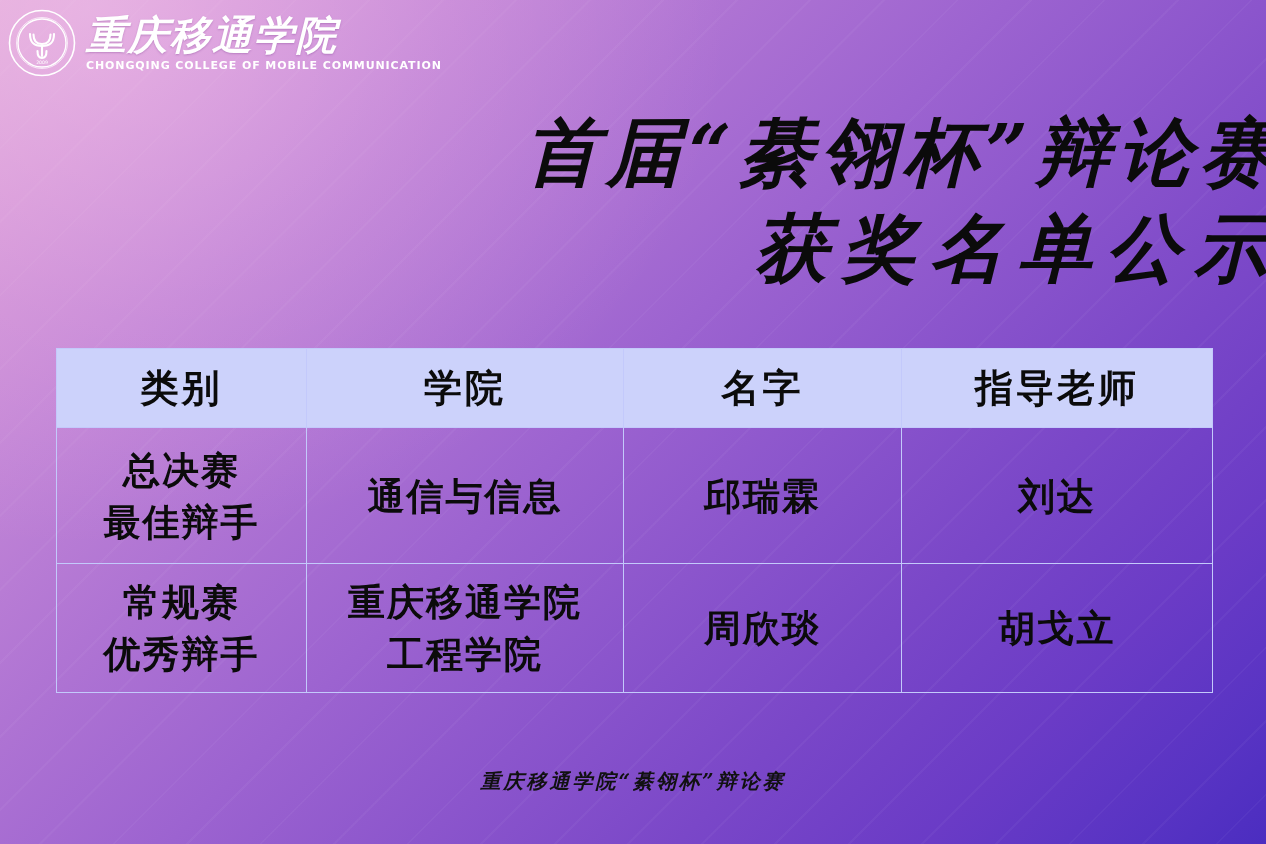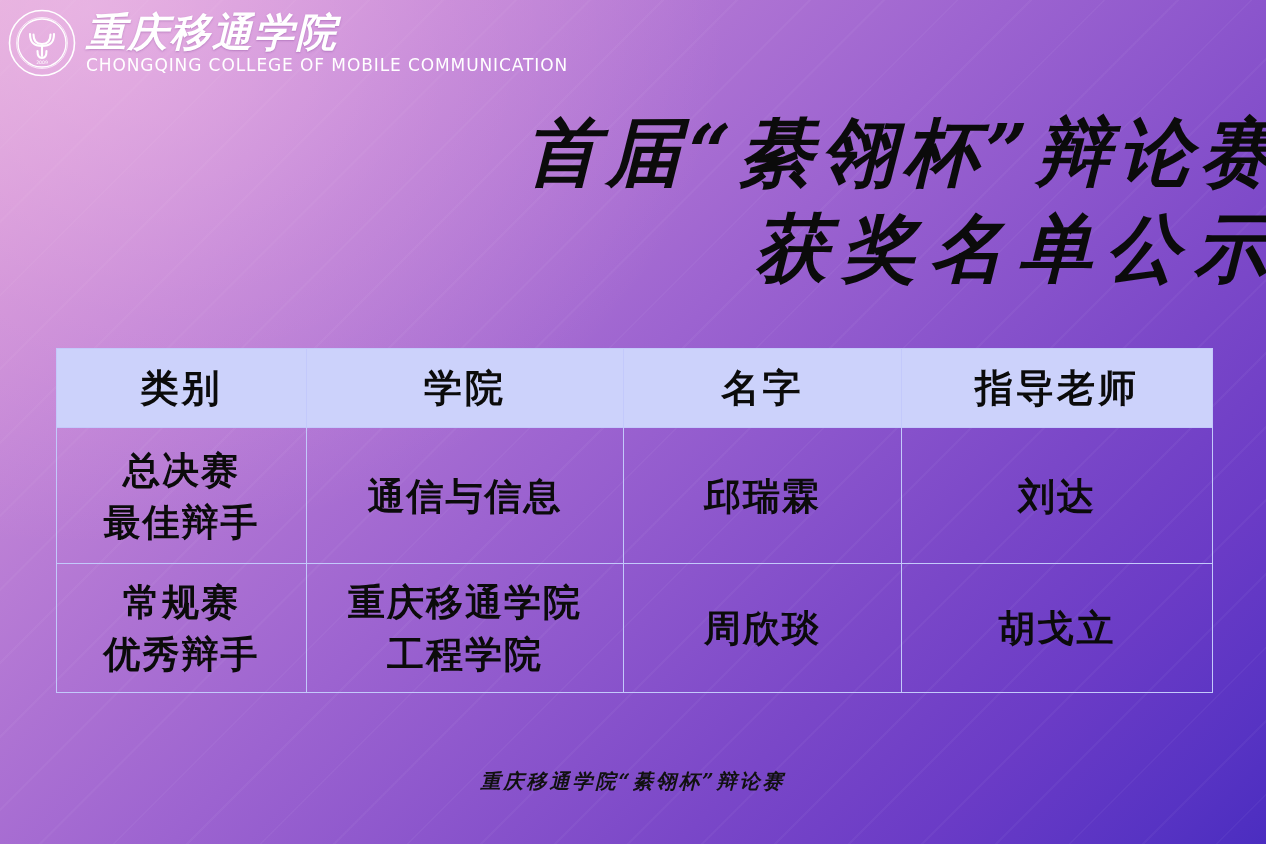--- a/index.html
+++ b/index.html
@@ -80,22 +80,22 @@
     font-size: 40px;
     font-weight: 700;
     font-style: italic;
     color: #ffffff;
     letter-spacing: 2px;
     text-shadow: 0 1px 2px rgba(120,60,140,0.35);
     white-space: nowrap;
   }
   .school-en {
     margin-top: 5px;
-    font-size: 17px;
-    font-weight: 400;
+    font-size: 11px;
+    font-weight: 700;
     color: #ffffff;
     letter-spacing: 0.9px;
     white-space: nowrap;
   }
   .cup-block {
     display: flex;
     flex-direction: column;
     justify-content: center;
     line-height: 1;
     margin-left: 6px;

